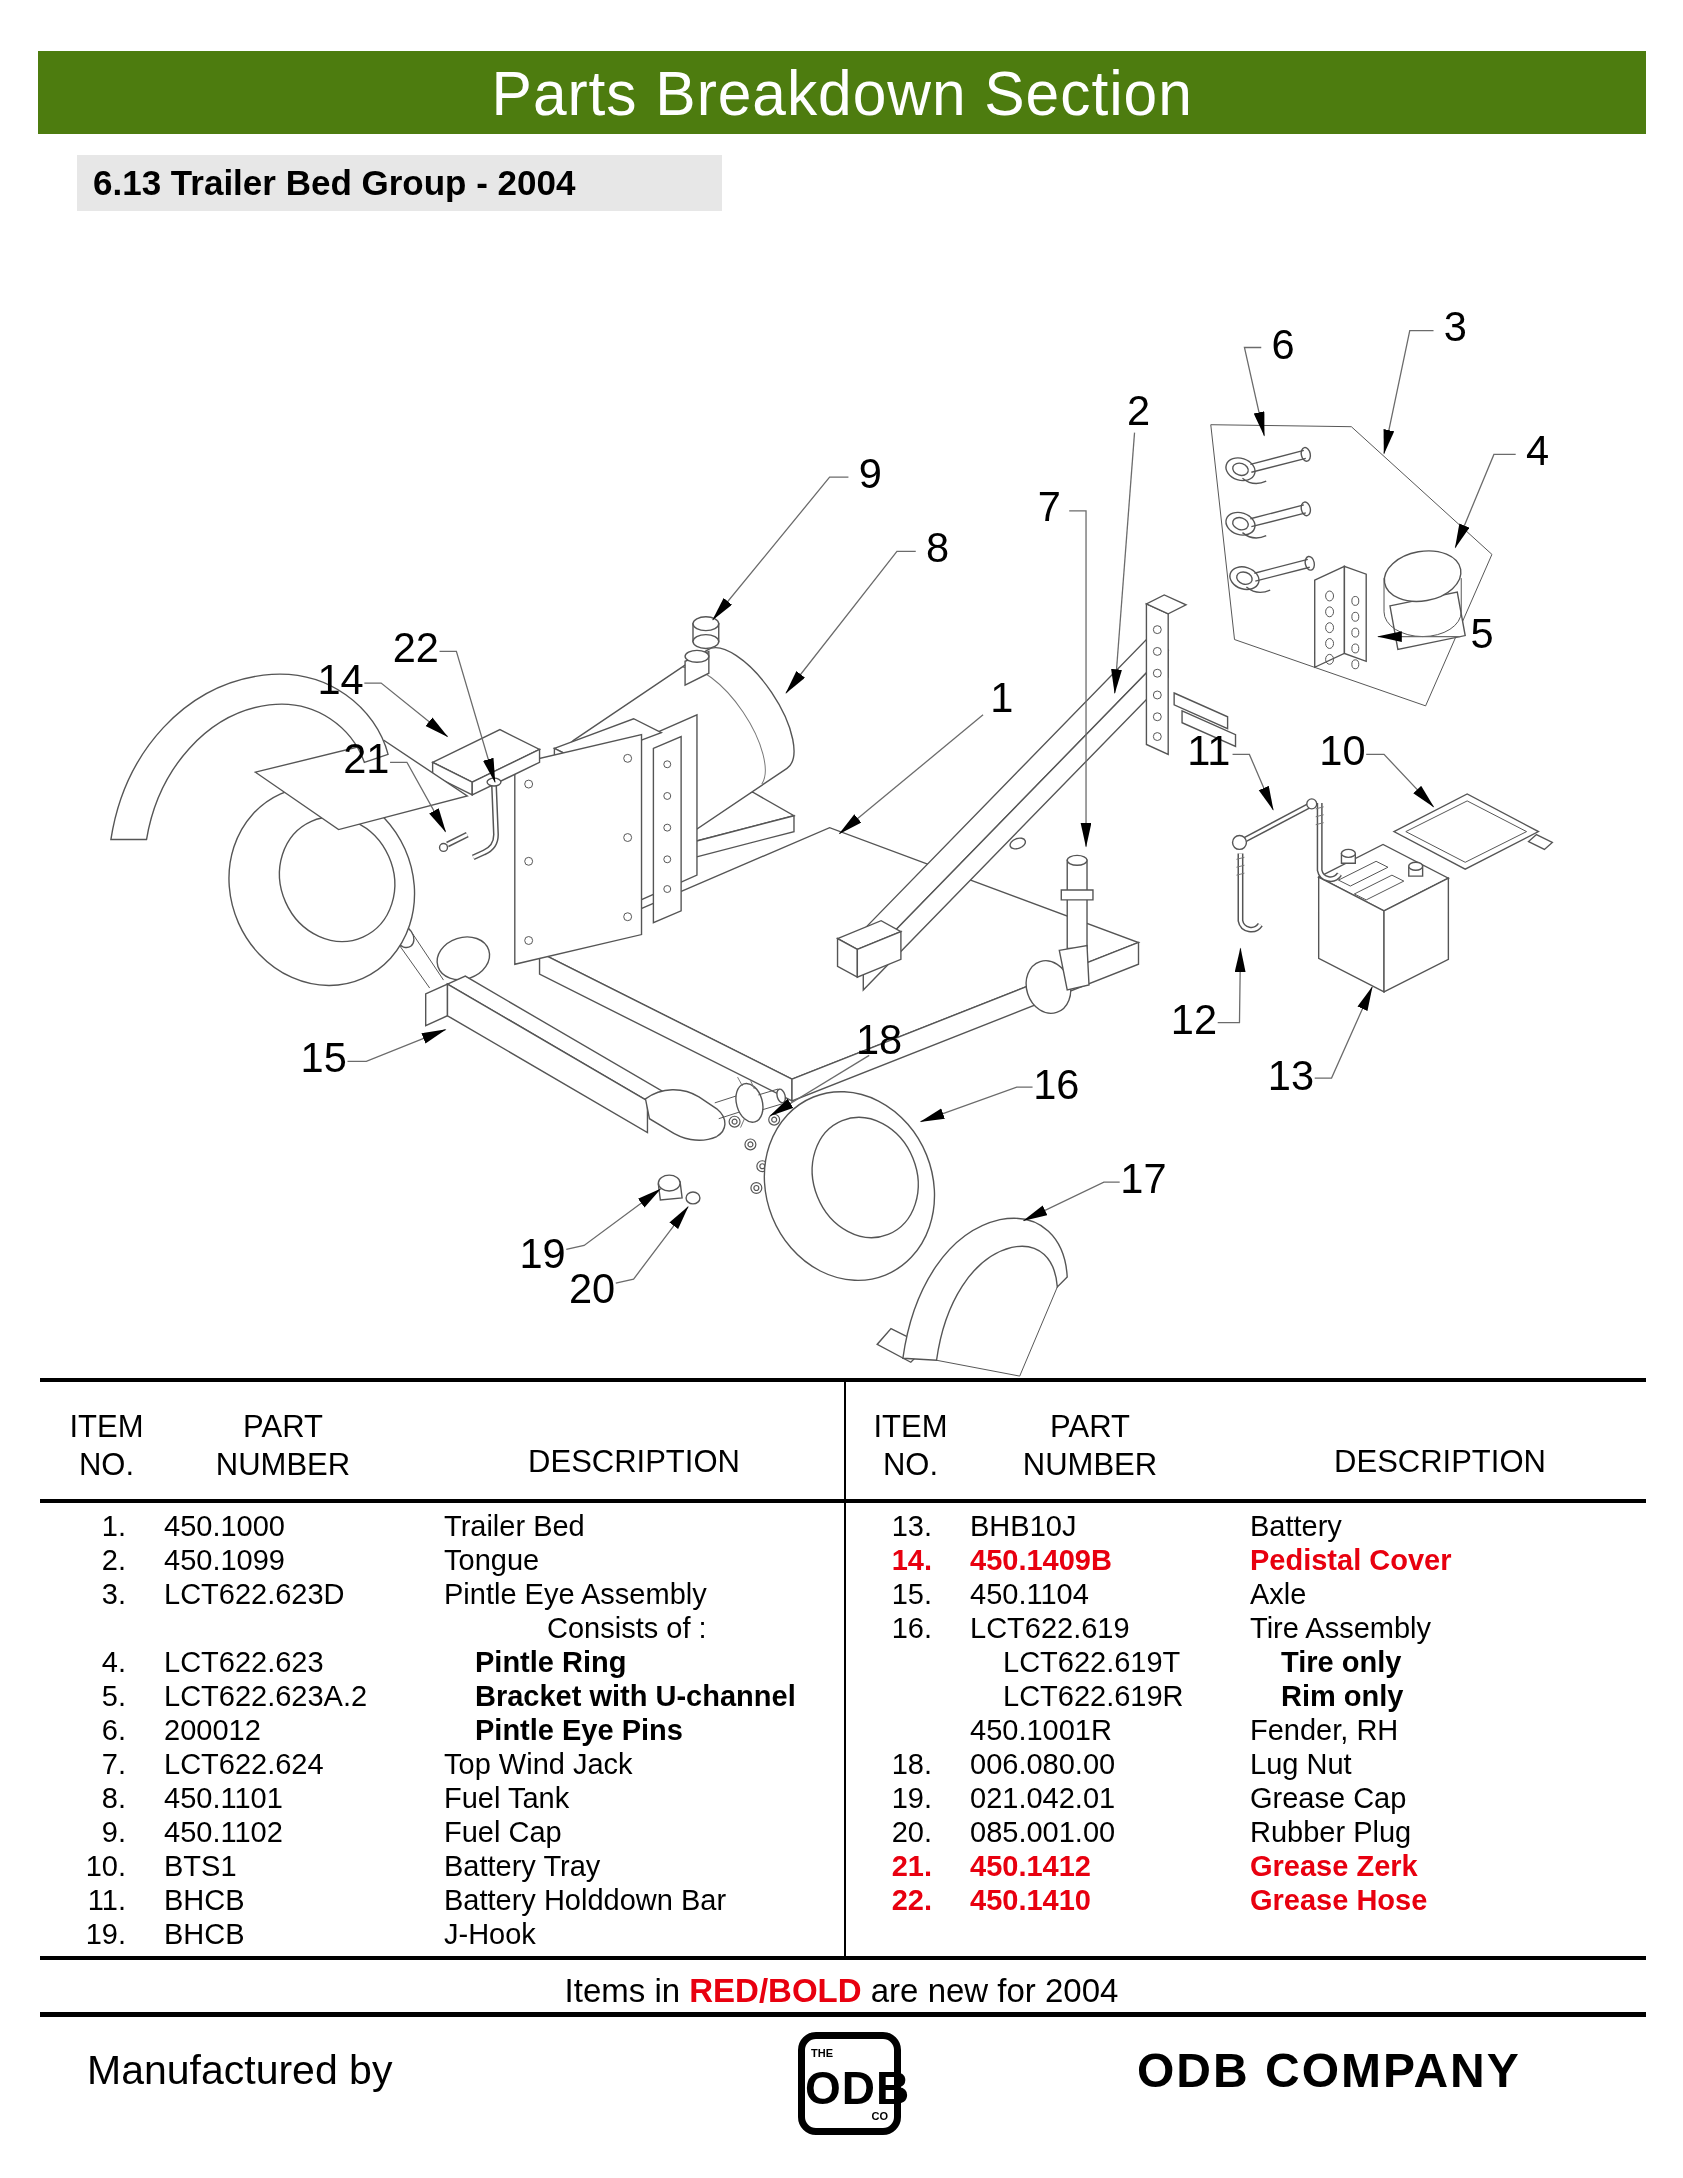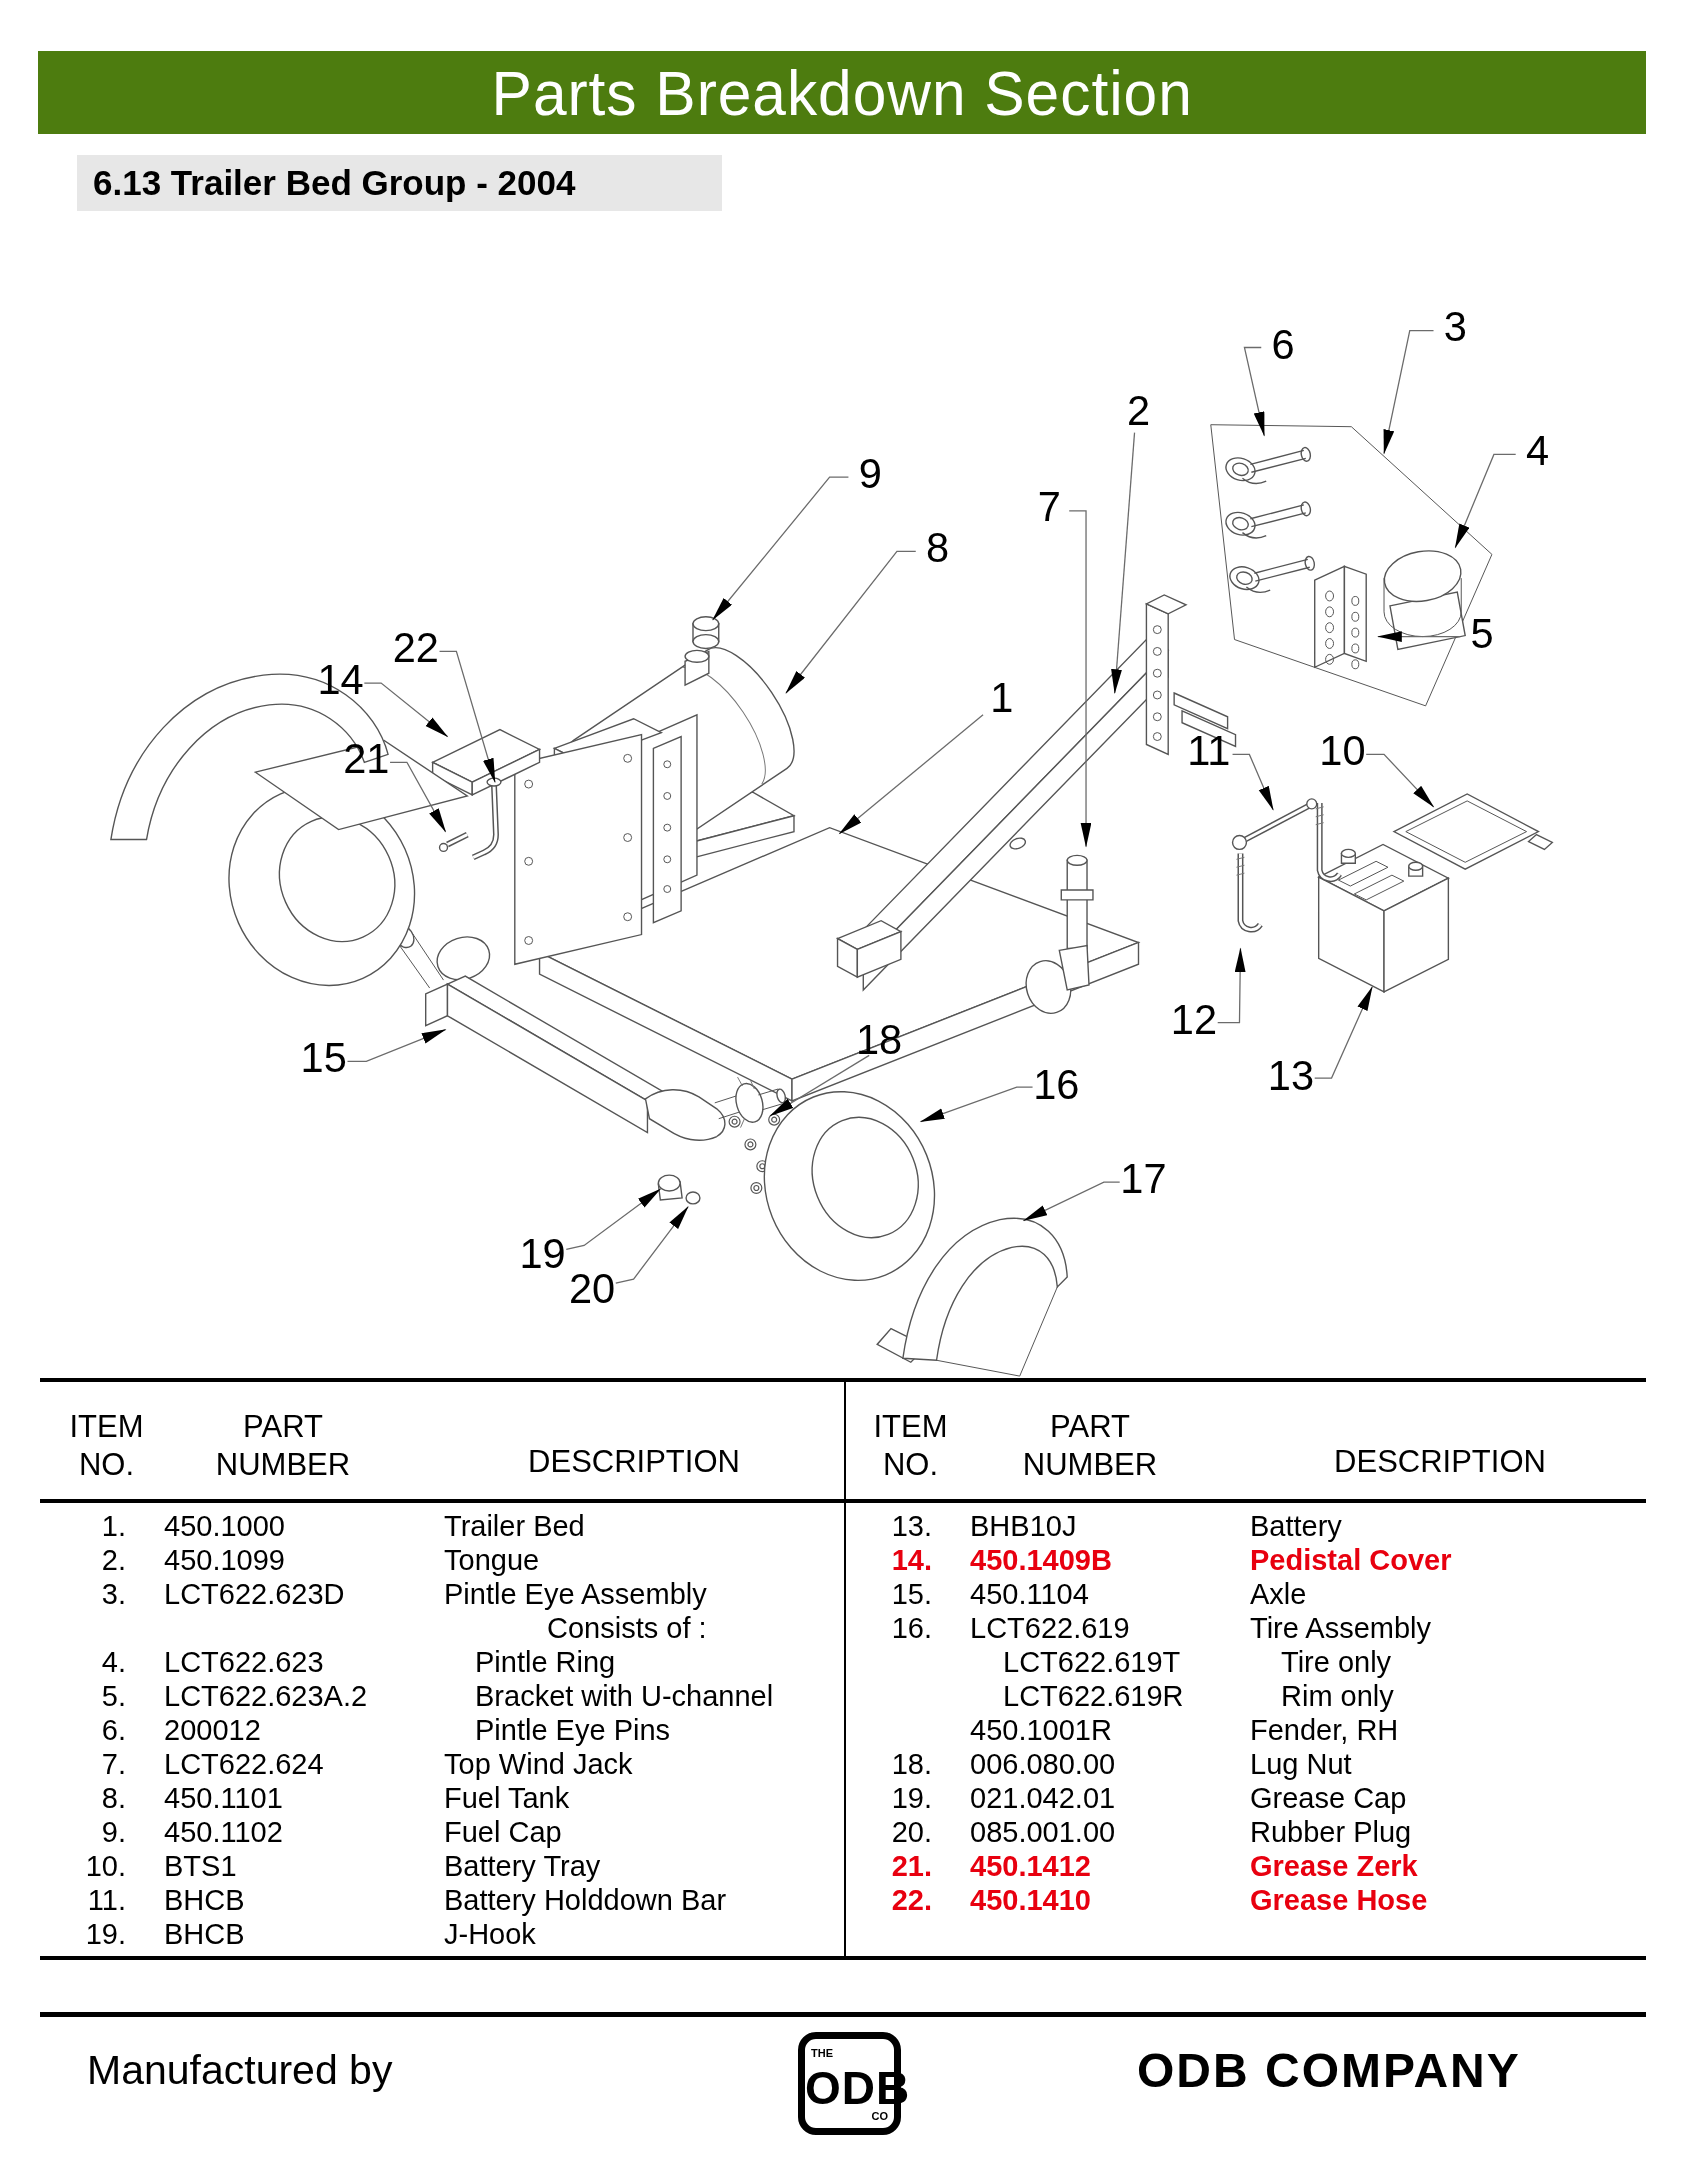--- a/index.html
+++ b/index.html
@@ -30,21 +30,21 @@
   .vrule{position:absolute;background:#000;width:2px;}
   .th{position:absolute;font-size:31px;line-height:38px;text-align:center;white-space:pre-line;}
   .tcol{position:absolute;top:1509px;}
   .trow{display:grid;grid-template-columns:94px 282px 1fr;height:34px;line-height:34px;
         font-size:29px;white-space:nowrap;}
   .trow.red{color:#e8000f;font-weight:bold;}
   .tno{text-align:right;padding-right:8px;}
   .tpart{padding-left:30px;}
   .tpart.pi{padding-left:63px;}
   .tdesc{padding-left:28px;}
-  .tdesc.di1{padding-left:59px;}
+  .tdesc.di1{padding-left:59px;font-weight:bold;}
   .tdesc.di2{padding-left:131px;}
 
   
   .note{position:absolute;left:0;top:1972px;width:1683px;text-align:center;font-size:33px;}
   .note b{color:#e8000f;}
   .footer-made{position:absolute;left:87px;top:2047px;font-size:41px;}
   .company{position:absolute;left:1137px;top:2043px;font-size:48px;font-weight:bold;letter-spacing:2px;}
   .logo{position:absolute;left:798px;top:2032px;width:103px;height:103px;border:7px solid #000;
         border-radius:18px;box-sizing:border-box;background:#fff;}
   .logo .big{position:absolute;left:0;top:22px;width:100%;text-align:left;
@@ -530,20 +530,21 @@
           <span class="tdesc">Grease Zerk</span>
         </div>
         <div class="trow red">
           <span class="tno">22.</span>
           <span class="tpart">450.1410</span>
           <span class="tdesc">Grease Hose</span>
         </div>
       </div>
   </div>
 
+  <div class="note"><span>Items in </span><b>RED/BOLD</b><span> are new for 2004</span></div>
 
   <div class="rule" style="left:40px;top:2012px;width:1606px;height:5px;"></div>
 
   <div class="footer-made">Manufactured by</div>
   <div class="logo">
     <span class="the">THE</span>
     <span class="big">ODB</span>
     <span class="co">CO</span>
   </div>
   <div class="company">ODB COMPANY</div>

